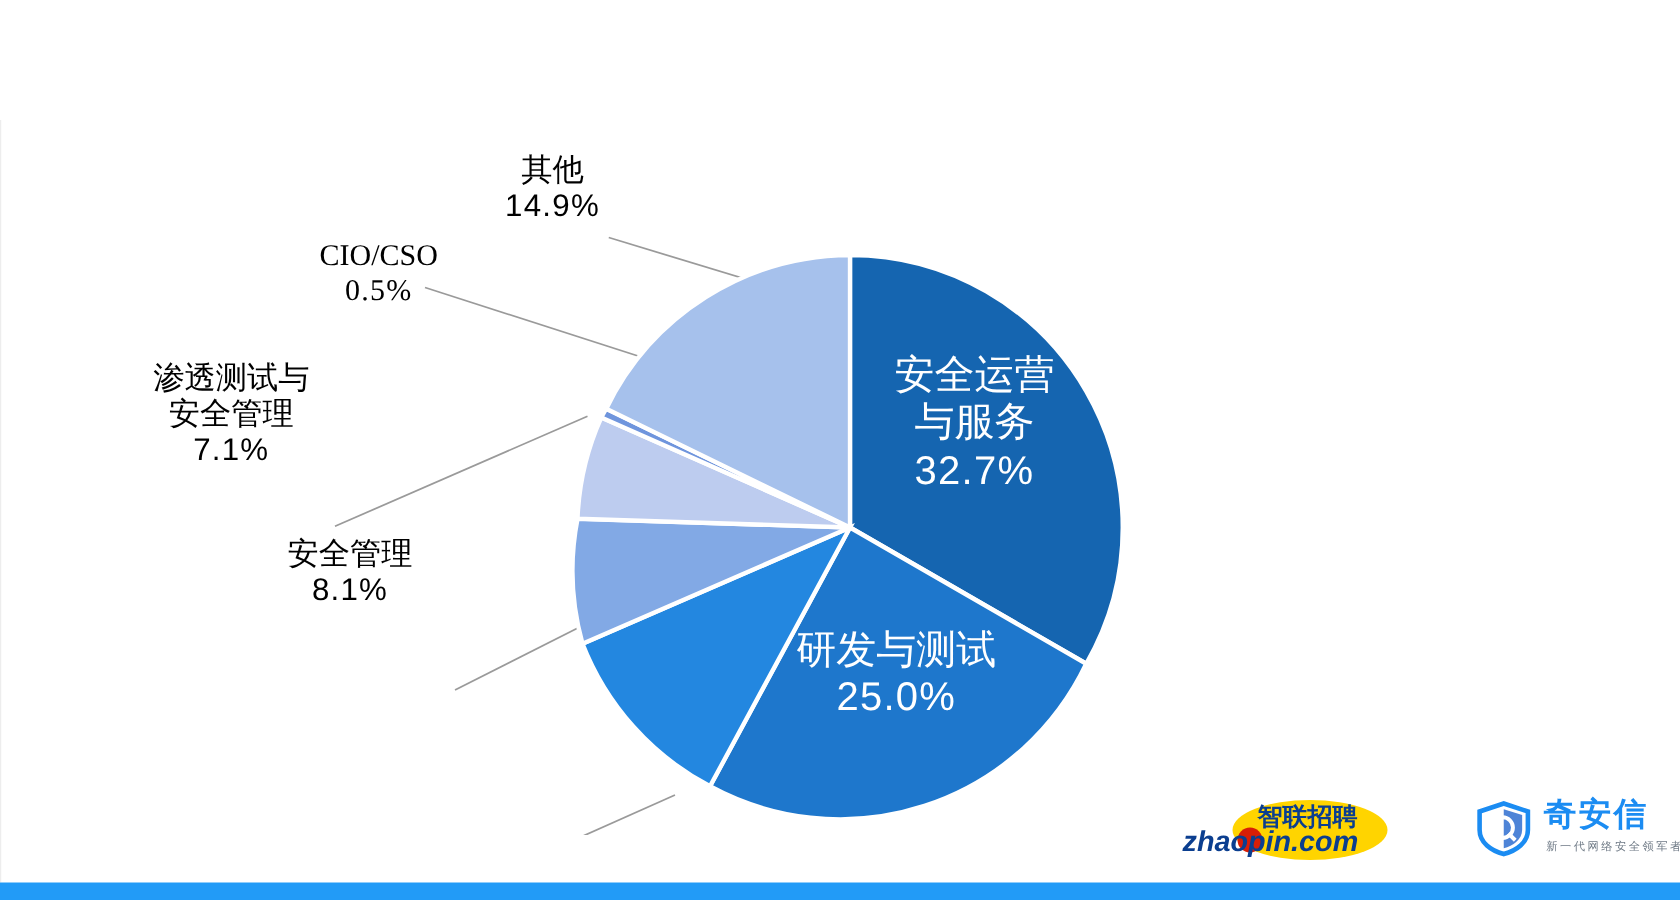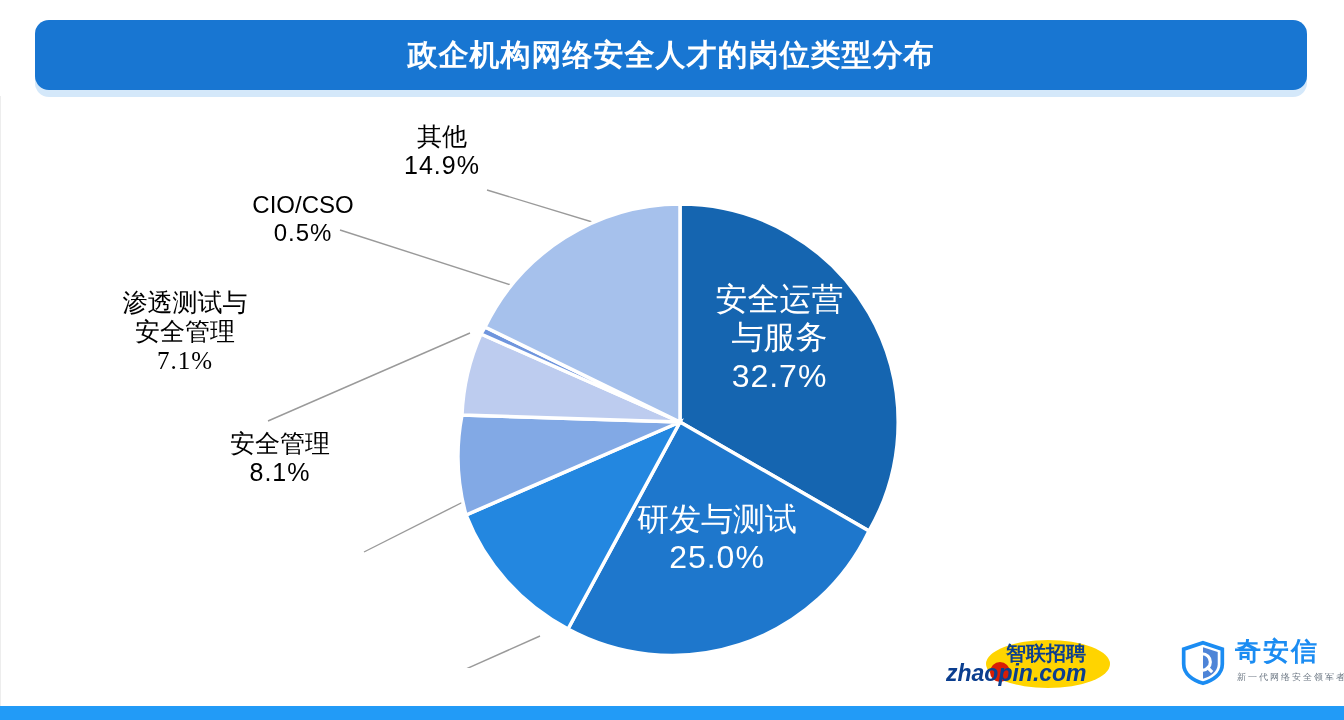--- a/index.html
+++ b/index.html
@@ -24,21 +24,21 @@
   }
 
   
   .chart-wrap{position:absolute;left:0;top:108px;width:1344px;height:560px;}
   svg.pie{position:absolute;left:0;top:0;width:1344px;height:560px;}
 
   
   .lbl{position:absolute;color:#000;font-size:25px;line-height:1.16;
        text-align:center;white-space:nowrap;}
   .lbl .pct{display:block;letter-spacing:1px;}
-  .lbl-latin{font-family:Liberation Sans, sans-serif;font-size:24px;letter-spacing:0px;margin-left:16px;}
+  .lbl-latin{font-family:Liberation Serif, serif;font-size:24px;letter-spacing:0px;margin-left:16px;}
 
   
   .inlbl{position:absolute;color:#ffffff;font-size:32px;line-height:1.2;
          text-align:center;white-space:nowrap;}
   .inlbl .pct{display:block;letter-spacing:1px;}
 
   
   .logos{position:absolute;left:930px;top:636px;width:400px;height:62px;}
   .logo-zhaopin{position:absolute;left:8px;top:4px;width:200px;height:52px;}
   .logo-qax{position:absolute;left:250px;top:4px;width:160px;height:52px;}
@@ -51,23 +51,20 @@
   .footbar{position:absolute;left:0;top:706px;width:1344px;height:14px;background:#229bf7;}
   .leftline{position:absolute;left:0;top:96px;width:1px;height:610px;background:#ededed;}
 </style>
 </head>
 <body>
 
 <div id="stage">
 
   <div class="leftline"></div>
 
-  <div class="banner">
-    <div class="banner-title">政企机构网络安全人才的岗位类型分布</div>
-  </div>
 
   <div class="chart-wrap">
     <svg class="pie" viewBox="0 0 1344 560">
       <g stroke="#9a9a9a" stroke-width="1.4" fill="none">
         <line x1="487" y1="82" x2="612" y2="120"></line>
         <line x1="340" y1="122" x2="567" y2="195"></line>
         <line x1="268" y1="313" x2="470" y2="225"></line>
         <line x1="364" y1="444" x2="467" y2="392"></line>
         <line x1="448" y1="569" x2="540" y2="528"></line>
       </g>
@@ -86,21 +83,21 @@
     <div class="lbl" style="left:372px;top:14px;width:140px;">
       <span>其他</span>
       <span class="pct">14.9%</span>
     </div>
 
     <div class="lbl" style="left:205px;top:82px;width:180px;">
       <span class="lbl-latin">CIO/CSO</span>
       <span class="pct lbl-latin">0.5%</span>
     </div>
 
-    <div class="lbl" style="left:80px;top:180px;width:210px;font-family:Liberation Serif, serif;">
+    <div class="lbl" style="left:80px;top:180px;width:210px;">
       <span>渗透测试与</span>
       <span style="display:block;">安全管理</span>
       <span class="pct">7.1%</span>
     </div>
 
     <div class="lbl" style="left:190px;top:321px;width:180px;">
       <span>安全管理</span>
       <span class="pct">8.1%</span>
     </div>
 

